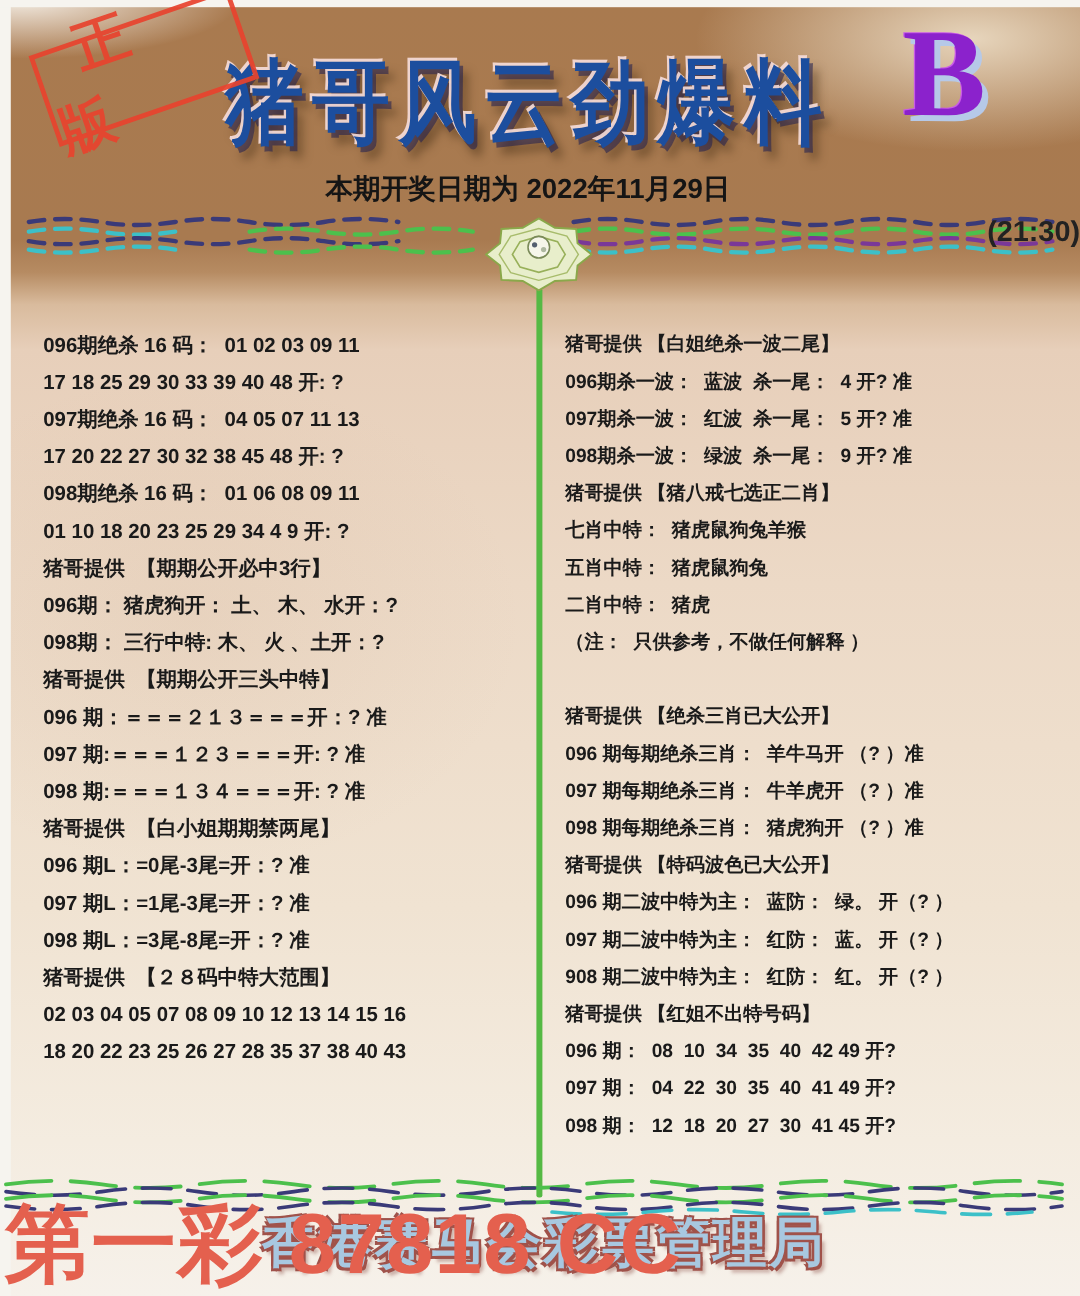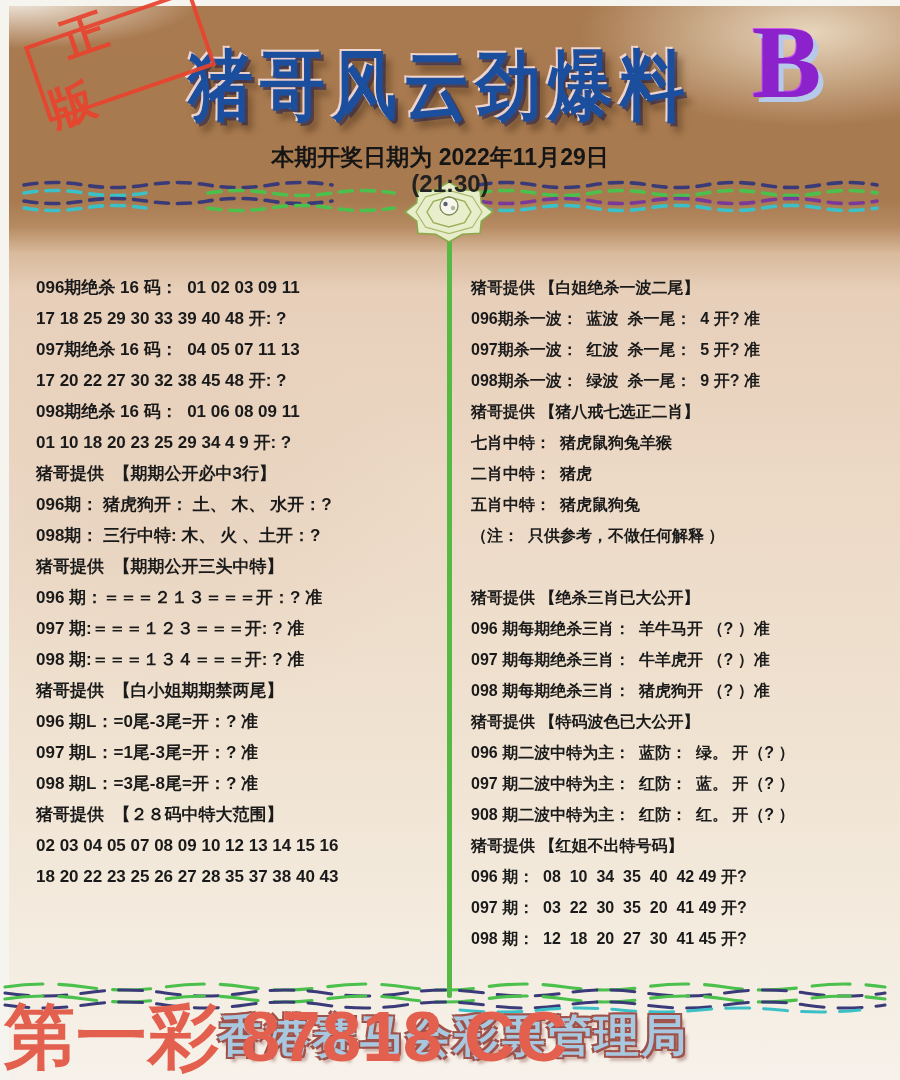--- a/index.html
+++ b/index.html
@@ -41,21 +41,21 @@
     font-size:104px;font-weight:bold;line-height:1;
     color:var(--edition-purple,#8b22cc);
     text-shadow:5px 5px 0 #b6c9e8, -1px -1px 0 #c95ae8;
     z-index:3;
   }
   .draw-date{
     position:absolute;left:0;top:142px;width:880px;text-align:center;
     font-size:23px;font-weight:bold;color:#151515;z-index:3;
   }
   .draw-time{
-    position:absolute;left:0;top:170px;width:900px;text-align:center;
+    position:absolute;left:0;top:180px;width:900px;text-align:right;
     font-size:24px;font-weight:bold;color:#222;z-index:4;
   }
   .deco{position:absolute;left:0;z-index:2;}
   .deco-top{top:176px;}
   .deco-bottom{top:978px;z-index:5;}
   .medallion{position:absolute;left:404px;top:181px;z-index:3;}
   .divider{
     position:absolute;left:447px;top:240px;width:5px;height:758px;
     background:var(--divider-green,#55b944);z-index:2;border-radius:2px;
   }
@@ -147,35 +147,35 @@
       <div class="line">18 20 22 23 25 26 27 28 35 37 38 40 43</div>
     </div>
 
   <div class="col col-right">
       <div class="line">猪哥提供 【白姐绝杀一波二尾】</div>
       <div class="line">096期杀一波：  蓝波  杀一尾：  4 开? 准</div>
       <div class="line">097期杀一波：  红波  杀一尾：  5 开? 准</div>
       <div class="line">098期杀一波：  绿波  杀一尾：  9 开? 准</div>
       <div class="line">猪哥提供 【猪八戒七选正二肖】</div>
       <div class="line">七肖中特：  猪虎鼠狗兔羊猴</div>
+      <div class="line">五肖中特：  猪虎鼠狗兔</div>
       <div class="line">二肖中特：  猪虎</div>
-      <div class="line">五肖中特：  猪虎鼠狗兔</div>
       <div class="line">（注：  只供参考，不做任何解释 ）</div>
       <div class="line"></div>
       <div class="line">猪哥提供 【绝杀三肖已大公开】</div>
       <div class="line">096 期每期绝杀三肖：  羊牛马开 （? ）准</div>
       <div class="line">097 期每期绝杀三肖：  牛羊虎开 （? ）准</div>
       <div class="line">098 期每期绝杀三肖：  猪虎狗开 （? ）准</div>
       <div class="line">猪哥提供 【特码波色已大公开】</div>
       <div class="line">096 期二波中特为主：  蓝防：  绿。 开（? ）</div>
       <div class="line">097 期二波中特为主：  红防：  蓝。 开（? ）</div>
       <div class="line">908 期二波中特为主：  红防：  红。 开（? ）</div>
       <div class="line">猪哥提供 【红姐不出特号码】</div>
       <div class="line">096 期：  08  10  34  35  40  42 49 开?</div>
-      <div class="line">097 期：  03  22  30  35  20  41 49 开?</div>
+      <div class="line">097 期：  04  22  30  35  40  41 49 开?</div>
       <div class="line">098 期：  12  18  20  27  30  41 45 开?</div>
     </div>
 
   <svg class="deco deco-bottom" width="900" height="44">
     <g fill="none" stroke-linecap="round">
       <path d="M5,9 q40,-6 80,0 t80,0 t80,0 t80,0 t80,0 t80,0 t80,0 t80,0 t80,0 t80,0 t80,0" stroke-width="3.2" stroke-dasharray="38 16" stroke="#4cc04c"></path>
       <path d="M5,15 q40,6 80,0 t80,0 t80,0 t80,0 t80,0 t80,0 t80,0 t80,0 t80,0 t80,0 t80,0" stroke-width="3" stroke-dasharray="24 14" stroke="#3a3a78"></path>
       <path d="M5,21 q40,-6 80,0 t80,0 t80,0 t80,0 t80,0 t80,0 t80,0 t80,0 t80,0 t80,0 t80,0" stroke-width="3.2" stroke-dasharray="38 16" stroke="#4cc04c"></path>
       <path d="M5,27 q40,6 80,0 t80,0 t80,0 t80,0 t80,0 t80,0 t80,0 t80,0 t80,0 t80,0 t80,0" stroke-width="3" stroke-dasharray="24 14" stroke="#3a3a78"></path>
       <path d="M460,32 q40,4 80,0 t80,0 t80,0 t80,0 t80,0" stroke-width="3" stroke-dasharray="24 14" stroke="#3cc0c8"></path>

